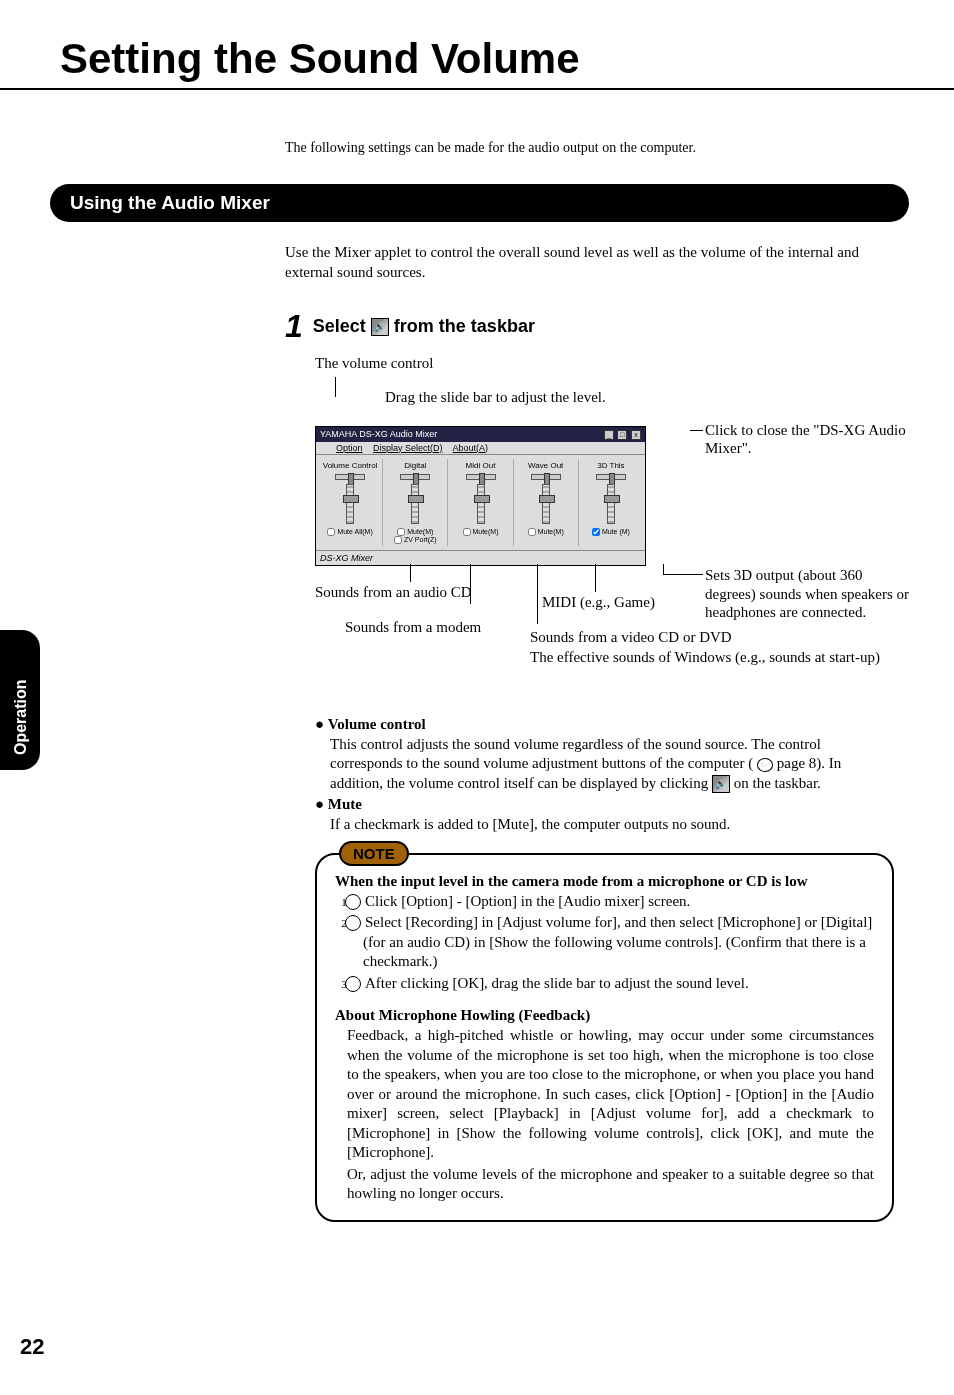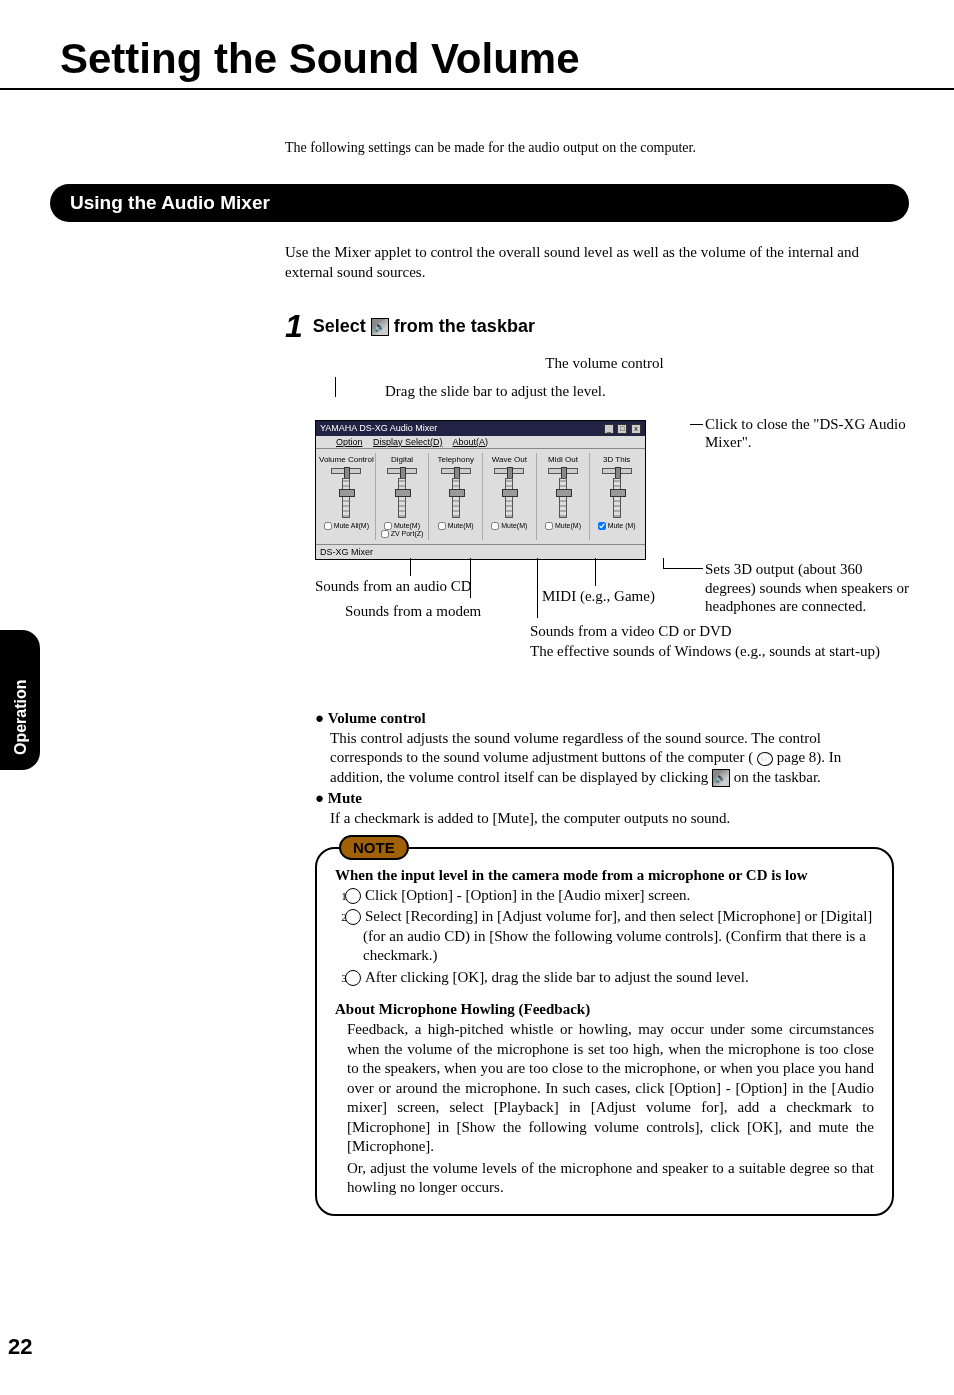--- a/index.html
+++ b/index.html
@@ -76,21 +76,21 @@
       background: linear-gradient(135deg, #888 30%, #ccc 70%);
       font-size: 9px;
       line-height: 16px;
       text-align: center;
     }
     .diagram-area {
       margin-left: 255px;
       font-size: 15px;
       position: relative;
     }
-    .vol-label { margin-bottom: 11px; text-align: center; }
+    .vol-label { margin-bottom: 17px; }
     .drag-label { margin-left: 70px; margin-bottom: 20px; }
     .mixer-window {
       border: 1px solid #000;
       width: 331px;
       background: #ddd;
       font-size: 9px;
       position: relative;
       margin-left: 0;
     }
     .mixer-titlebar {
@@ -155,21 +155,21 @@
     }
     .fader::after {
       content: '';
       position: absolute;
       left: -4px; top: 10px;
       width: 14px; height: 6px;
       background: #999; border: 1px solid #333;
     }
     .mute-row { font-size: 7px; }
     .mute-row input { width: 8px; height: 8px; vertical-align: middle; }
-    .mixer-status { border-top: 1px solid #888; padding: 2px 4px; font-family: Arial, sans-serif; }
+    .mixer-status { border-top: 1px solid #888; padding: 2px 4px; font-family: Arial, sans-serif; font-style: italic; }
     .callout-right {
       position: absolute;
       left: 390px;
       top: 42px;
       font-size: 15px;
       width: 210px;
       line-height: 1.25;
     }
     .callouts-below {
       font-size: 15px;
@@ -222,21 +222,21 @@
       line-height: 14px;
       text-align: center;
       font-size: 11px;
       margin-right: 4px;
     }
     .note-item { margin-left: 18px; text-indent: -18px; margin-top: 2px; line-height: 1.3; padding-left: 10px;}
     .about-head { font-weight: bold; margin-top: 14px; }
     .about-body { margin-left: 12px; margin-top: 2px; line-height: 1.3; text-align: justify; }
     .page-num {
       position: absolute;
-      bottom: 35px; left: 8px;
+      bottom: 35px; left: 20px;
       font-size: 22px;
       font-weight: bold;
       font-family: Arial, sans-serif;
     }
     .side-tab {
       position: absolute;
       left: 0; top: 630px;
       width: 40px; height: 140px;
       background: #000;
       border-radius: 0 18px 18px 0;
@@ -303,33 +303,27 @@
           <div class="mute-row"><input type="checkbox" style=""> <span>Mute All(M)</span></div>
         </div>
         <div class="channel">
           <div class="ch-name">Digital</div>
           <div class="pan"></div>
           <div class="fader"></div>
           <div class="mute-row"><input type="checkbox" style=""> <span>Mute(M)</span></div>
           <div class="mute-row"><input type="checkbox" style=""> <span>ZV Port(Z)</span></div>
         </div>
         <div class="channel">
-          <div class="ch-name">Telephony</div>
+          <div class="ch-name">Midi Out</div>
           <div class="pan"></div>
           <div class="fader"></div>
           <div class="mute-row"><input type="checkbox" style=""> <span>Mute(M)</span></div>
         </div>
         <div class="channel">
           <div class="ch-name">Wave Out</div>
-          <div class="pan"></div>
-          <div class="fader"></div>
-          <div class="mute-row"><input type="checkbox" style=""> <span>Mute(M)</span></div>
-        </div>
-        <div class="channel">
-          <div class="ch-name">Midi Out</div>
           <div class="pan"></div>
           <div class="fader"></div>
           <div class="mute-row"><input type="checkbox" style=""> <span>Mute(M)</span></div>
         </div>
         <div class="channel">
           <div class="ch-name">3D This</div>
           <div class="pan"></div>
           <div class="fader"></div>
           <div class="mute-row"><input type="checkbox" checked="" style=""> <span>Mute (M)</span></div>
         </div>
@@ -342,21 +336,21 @@
 
     <div class="callouts-below">
       <div class="leader" style="left:95px; top:-10px; height:18px;"></div>
       <div class="leader" style="left:155px; top:-10px; height:40px;"></div>
       <div class="leader" style="left:222px; top:-10px; height:60px;"></div>
       <div class="leader" style="left:280px; top:-10px; height:28px;"></div>
       <div class="leader" style="left:348px; top:-10px; height:10px; border-left:none; border-right:1px solid #000;"></div>
       <div style="position:absolute; left:348px; top:0; width:40px; border-top:1px solid #000;"></div>
 
       <div class="cl-line" style="left:0; top:10px;">Sounds from an audio CD</div>
-      <div class="cl-line" style="left:30px; top:35px;">Sounds from a modem</div>
+      <div class="cl-line" style="left:30px; top:45px;">Sounds from a modem</div>
       <div class="cl-line" style="left:227px; top:20px;">MIDI (e.g., Game)</div>
       <div class="cl-line" style="left:215px; top:55px;">Sounds from a video CD or DVD</div>
       <div class="cl-line" style="left:215px; top:75px; width:430px;">The effective sounds of Windows (e.g., sounds at start-up)</div>
       <div class="cl-line" style="left:390px; top:-8px; width:210px; line-height:1.25;">Sets 3D output (about 360 degrees) sounds when speakers or headphones are connected.</div>
     </div>
   </div>
 </div>
 
 <div class="bullets">
   <div>

